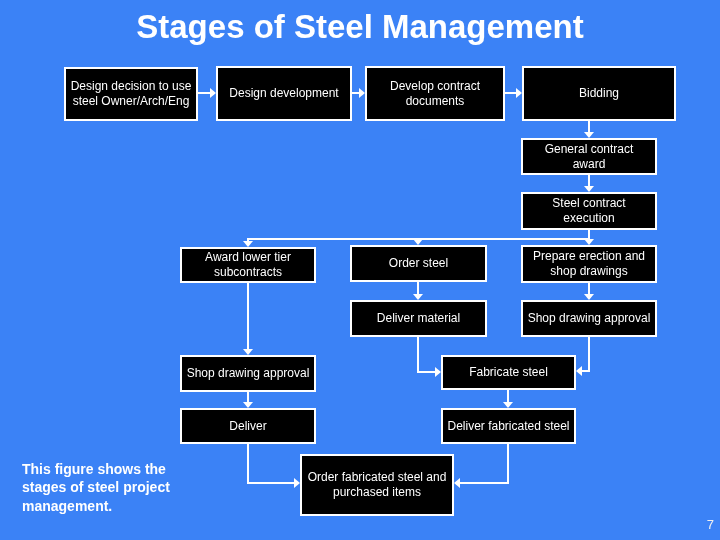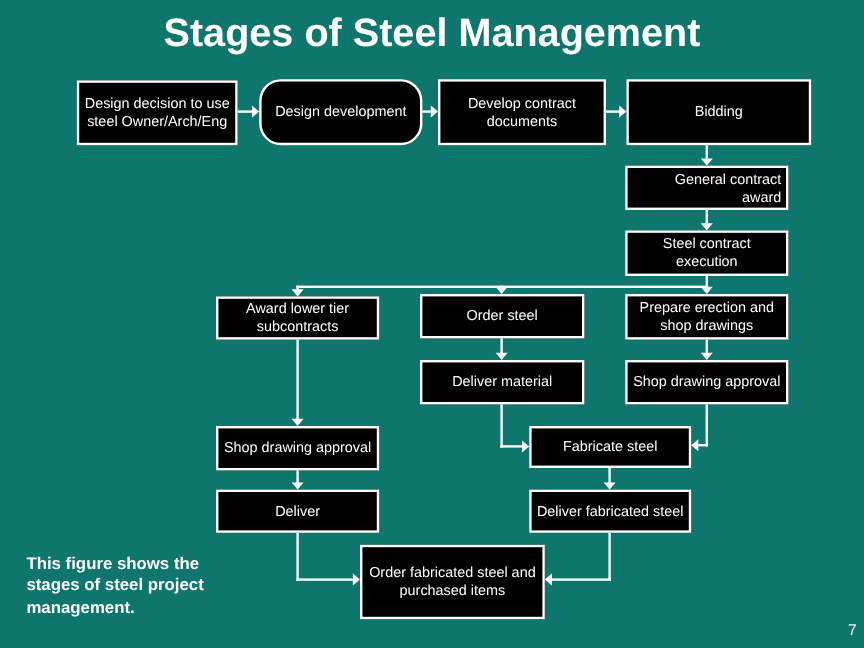--- a/index.html
+++ b/index.html
@@ -1,17 +1,17 @@
 <!DOCTYPE html>
 <html><head>
 <meta charset="utf-8">
 <style>
   html,body { margin:0; padding:0; background:#000; }
   .slide {
-    position:relative; width:720px; height:540px; background:#0f766e;
+    position:relative; width:720px; height:540px; background:#3b82f6;
     overflow:hidden; font-family:"Liberation Sans", sans-serif; color:#ffffff;
   }
   .title {
     position:absolute; top:8px; left:0; width:720px; text-align:center;
     font-size:33px; font-weight:bold; color:#ffffff; letter-spacing:0px;
   }
   .node {
     position:absolute; background:#000000; border:2px solid #ffffff;
     color:#ffffff; display:flex; align-items:center; justify-content:center;
     text-align:center; font-size:12px; line-height:1.25; padding:2px 4px;
@@ -32,25 +32,25 @@
   }
 </style>
 </head>
 <body>
 
 <div class="slide">
 
   <div class="title">Stages of Steel Management</div>
 
   <div class="node" style="left:64px; top:67px; width:134px; height:54px;">Design decision to use steel Owner/Arch/Eng</div>
-  <div class="node" style="left:216px; top:66px; width:136px; height:55px;border-radius:18px;">Design development</div>
+  <div class="node" style="left:216px; top:66px; width:136px; height:55px;">Design development</div>
   <div class="node" style="left:365px; top:66px; width:140px; height:55px;">Develop contract documents</div>
   <div class="node" style="left:522px; top:66px; width:154px; height:55px;">Bidding</div>
 
-  <div class="node" style="left:521px; top:138px; width:136px; height:37px;text-align:right;">General contract award</div>
+  <div class="node" style="left:521px; top:138px; width:136px; height:37px;">General contract award</div>
   <div class="node" style="left:521px; top:192px; width:136px; height:38px;">Steel contract execution</div>
 
   <div class="node" style="left:180px; top:247px; width:136px; height:36px;">Award lower tier subcontracts</div>
   <div class="node" style="left:350px; top:245px; width:137px; height:37px;">Order steel</div>
   <div class="node" style="left:521px; top:245px; width:136px; height:38px;">Prepare erection and shop drawings</div>
 
   <div class="node" style="left:350px; top:300px; width:137px; height:37px;">Deliver material</div>
   <div class="node" style="left:521px; top:300px; width:136px; height:37px;">Shop drawing approval</div>
 
   <div class="node" style="left:180px; top:355px; width:136px; height:37px;">Shop drawing approval</div>

